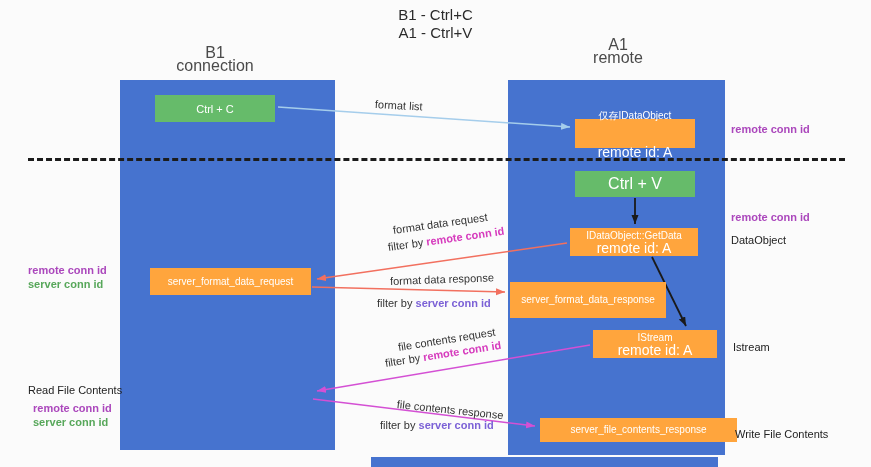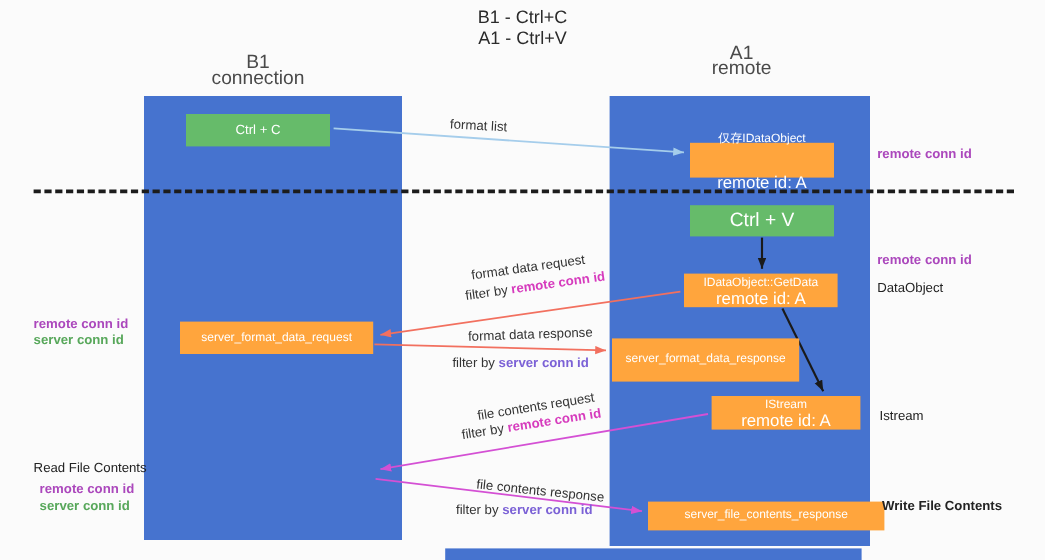--- a/index.html
+++ b/index.html
@@ -140,21 +140,21 @@
 
   <div class="alabel" style="left:397px; top:398px; transform:rotate(6deg);">file contents response</div>
   <div class="alabel" style="left:380px; top:419px;">
     <span>filter by </span><span class="hl-violet">server conn id</span>
   </div>
 
   <div class="side-label purple" style="left:731px; top:123px;">remote conn id</div>
   <div class="side-label purple" style="left:731px; top:211px;">remote conn id</div>
   <div class="side-label" style="left:731px; top:234px;">DataObject</div>
   <div class="side-label" style="left:733px; top:341px;">Istream</div>
-  <div class="side-label" style="left:735px; top:416px;font-weight:bold;">Write File Contents</div>
+  <div class="side-label" style="left:735px; top:428px;">Write File Contents</div>
 
   <div class="side-label purple" style="left:28px; top:264px;">remote conn id</div>
   <div class="side-label green" style="left:28px; top:278px;">server conn id</div>
   <div class="side-label" style="left:28px; top:384px;">Read File Contents</div>
   <div class="side-label purple" style="left:33px; top:402px;">remote conn id</div>
   <div class="side-label green" style="left:33px; top:416px;">server conn id</div>
 
 </div>
 
 </body></html>

